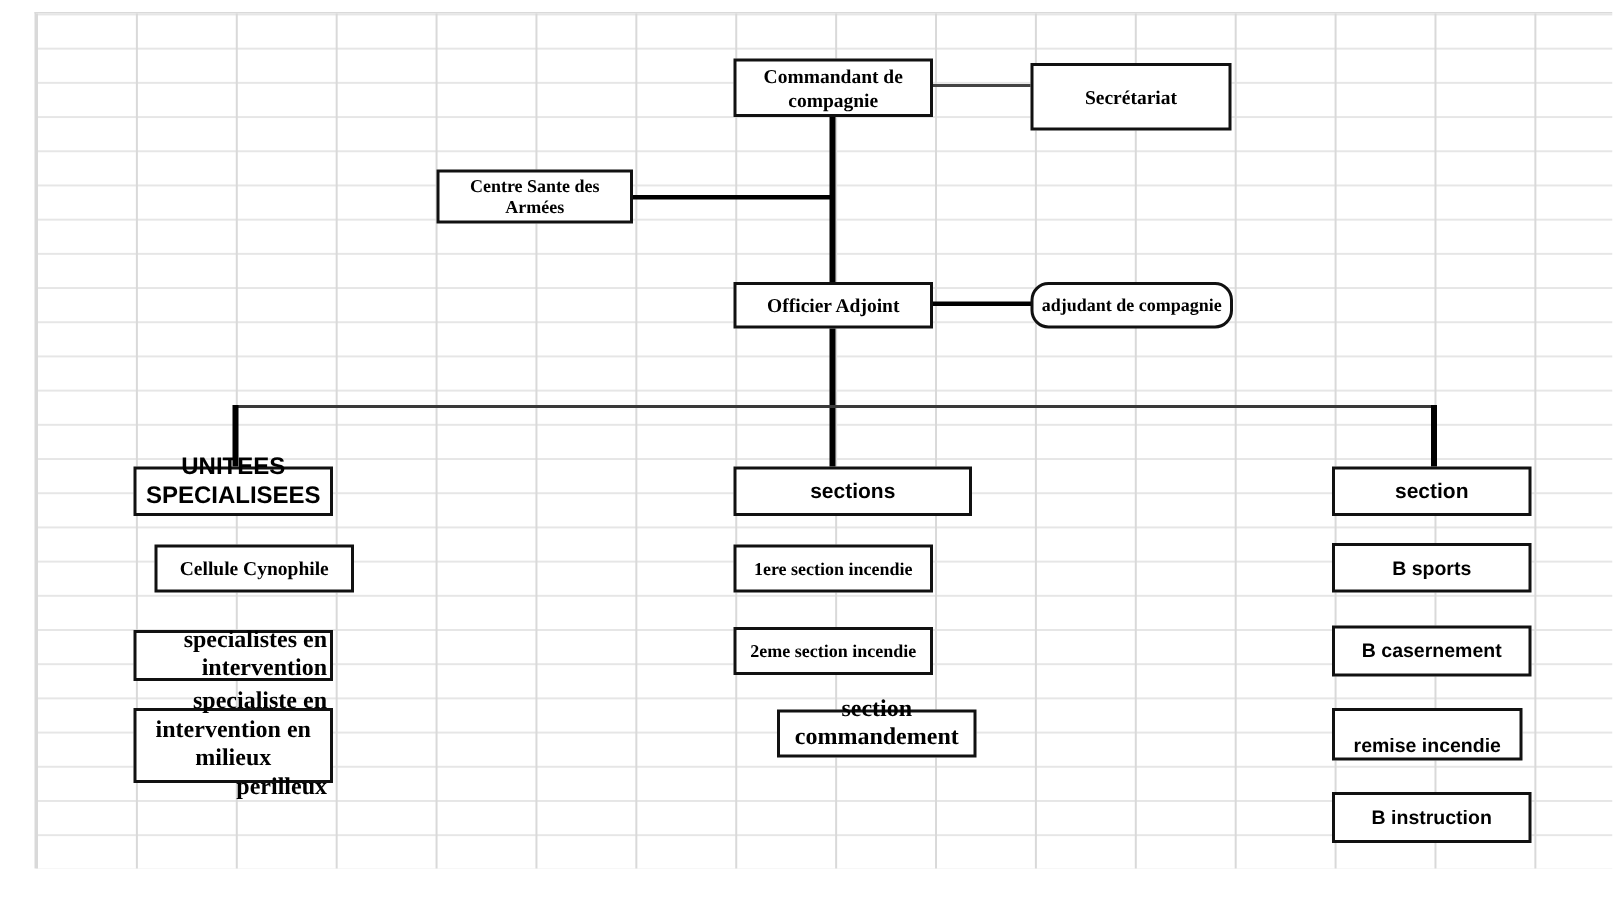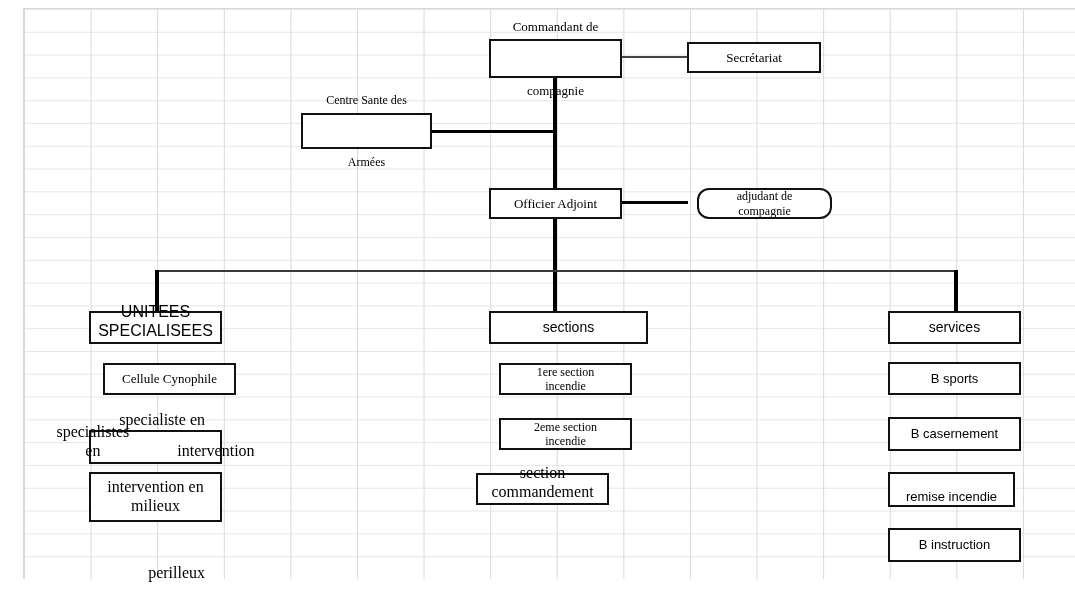--- a/index.html
+++ b/index.html
@@ -42,30 +42,29 @@
   .node {
     position: absolute;
     box-sizing: border-box;
     background: #ffffff;
     border: 2px solid #111111;
     display: flex;
     align-items: center;
     justify-content: center;
     text-align: center;
     color: #000000;
-    font-weight: normal;
+    font-weight: bold;
     line-height: 1.18;
-    padding: 1px 15px;
-    gap: 48px;
+    padding: 1px 2px;
   }
   .serif  { font-family: "Liberation Serif", serif; }
   .sans   { font-family: "Liberation Sans", sans-serif; }
 
   .fs13 { font-size: 13px; }
-  .fs12 { font-size: 12px; margin-left: 10px; }
+  .fs12 { font-size: 12px; }
   .fs11 { font-size: 16px; align-items: flex-end; }
   .fs14 { font-size: 14px; }
 </style>
 </head>
 <body>
 
 <div id="canvas">
 
   <div id="grid"></div>
 
@@ -83,21 +82,21 @@
 
   <div class="conn" style="left:155px; top:270px; width:4px; height:43px;"></div>
 
   <div class="conn" style="left:954px; top:270px; width:4px; height:43px;"></div>
 
   <div class="node serif fs13" style="left:489px; top:39px; width:133px; height:39px; flex-direction:column; border-width:2px;">
     <span>Commandant de</span>
     <span>compagnie</span>
   </div>
 
-  <div class="node serif fs13" style="left:687px; top:42px; width:134px; height:31px;">
+  <div class="node serif fs13" style="left:687px; top:42px; width:134px; height:45px;">
     <span>Secrétariat</span>
   </div>
 
   <div class="node serif fs12" style="left:291px; top:113px; width:131px; height:36px; flex-direction:column;">
     <span>Centre Sante des</span>
     <span>Armées</span>
   </div>
 
   <div class="node serif fs13" style="left:489px; top:188px; width:133px; height:31px;">
     <span>Officier Adjoint</span>
@@ -109,47 +108,47 @@
 
   <div class="node sans fs11" style="left:89px; top:311px; width:133px; height:33px;">
     <span>UNITEES SPECIALISEES</span>
   </div>
 
   <div class="node sans fs14" style="left:489px; top:311px; width:159px; height:33px;">
     <span>sections</span>
   </div>
 
   <div class="node sans fs14" style="left:888px; top:311px; width:133px; height:33px;">
-    <span>services</span>
+    <span>section</span>
   </div>
 
   <div class="node serif fs13" style="left:103px; top:363px; width:133px; height:32px;">
     <span>Cellule Cynophile</span>
   </div>
 
-  <div class="node serif fs11" style="left:89px; top:430px; width:133px; height:34px; ">
+  <div class="node serif fs11" style="left:89px; top:420px; width:133px; height:34px; flex-direction:column;">
     <span>specialistes en</span>
     <span>intervention</span>
   </div>
 
   <div class="node serif fs11" style="left:89px; top:472px; width:133px; height:50px; flex-direction:column;">
     <span>specialiste en</span>
     <span>intervention en milieux</span>
     <span>perilleux</span>
   </div>
 
   <div class="node serif fs12" style="left:489px; top:363px; width:133px; height:32px;">
     <span>1ere section incendie</span>
   </div>
 
   <div class="node serif fs12" style="left:489px; top:418px; width:133px; height:32px;">
     <span>2eme section incendie</span>
   </div>
 
-  <div class="node serif fs11" style="left:476px; top:473px; width:133px; height:32px;">
+  <div class="node serif fs11" style="left:518px; top:473px; width:133px; height:32px;">
     <span>section commandement</span>
   </div>
 
   <div class="node sans fs13" style="left:888px; top:362px; width:133px; height:33px;">
     <span>B sports</span>
   </div>
 
   <div class="node sans fs13" style="left:888px; top:417px; width:133px; height:34px;">
     <span>B casernement</span>
   </div>

